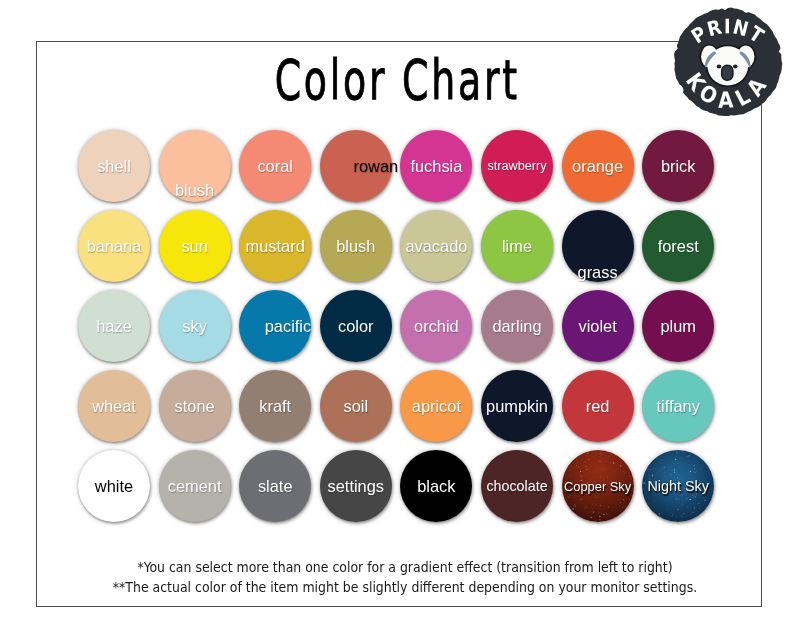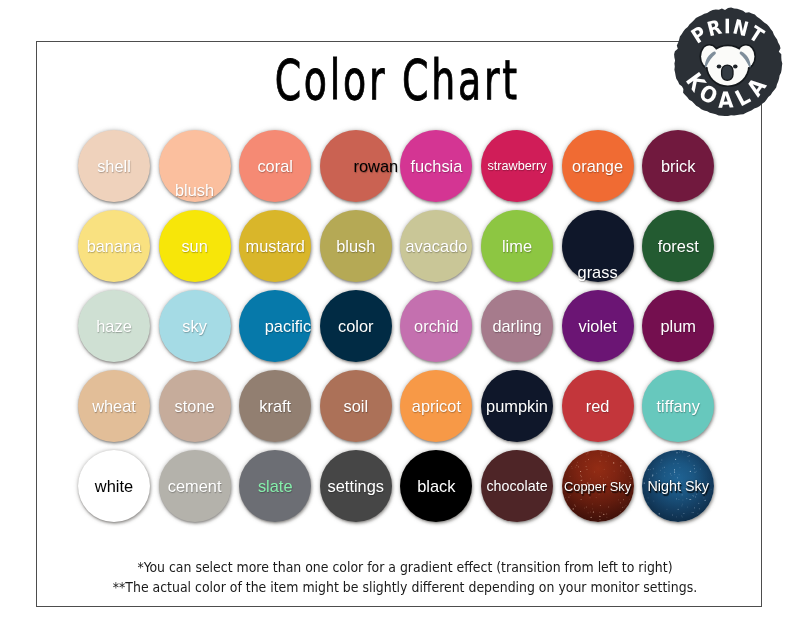--- a/index.html
+++ b/index.html
@@ -126,21 +126,21 @@
       <div class="sw" style="left: 564.2px; top: 240px; background: rgb(103, 200, 189);">
         <span class="lbl" style="font-size: 16.4px; color: rgb(255, 255, 255);">tiffany</span>
       </div>
       <div class="sw" style="left: 0px; top: 320px; background: rgb(255, 255, 255);">
         <span class="lbl" style="font-size: 16.4px; color: rgb(0, 0, 0); text-shadow: none;">white</span>
       </div>
       <div class="sw" style="left: 80.6px; top: 320px; background: rgb(180, 178, 171);">
         <span class="lbl" style="font-size: 16.4px; color: rgb(255, 255, 255);">cement</span>
       </div>
       <div class="sw" style="left: 161.2px; top: 320px; background: rgb(108, 110, 116);">
-        <span class="lbl" style="font-size: 16.4px; color: #86efac;">slate</span>
+        <span class="lbl" style="font-size: 16.4px; color: #ffffff;">slate</span>
       </div>
       <div class="sw" style="left: 241.8px; top: 320px; background: rgb(70, 70, 70);">
         <span class="lbl" style="font-size: 16.4px; color: rgb(255, 255, 255);">settings</span>
       </div>
       <div class="sw" style="left: 322.4px; top: 320px; background: rgb(0, 0, 0);">
         <span class="lbl" style="font-size: 16.4px; color: rgb(255, 255, 255);">black</span>
       </div>
       <div class="sw" style="left: 403px; top: 320px; background: rgb(78, 37, 39);">
         <span class="lbl" style="font-size: 14.3px; color: rgb(255, 255, 255);">chocolate</span>
       </div>

